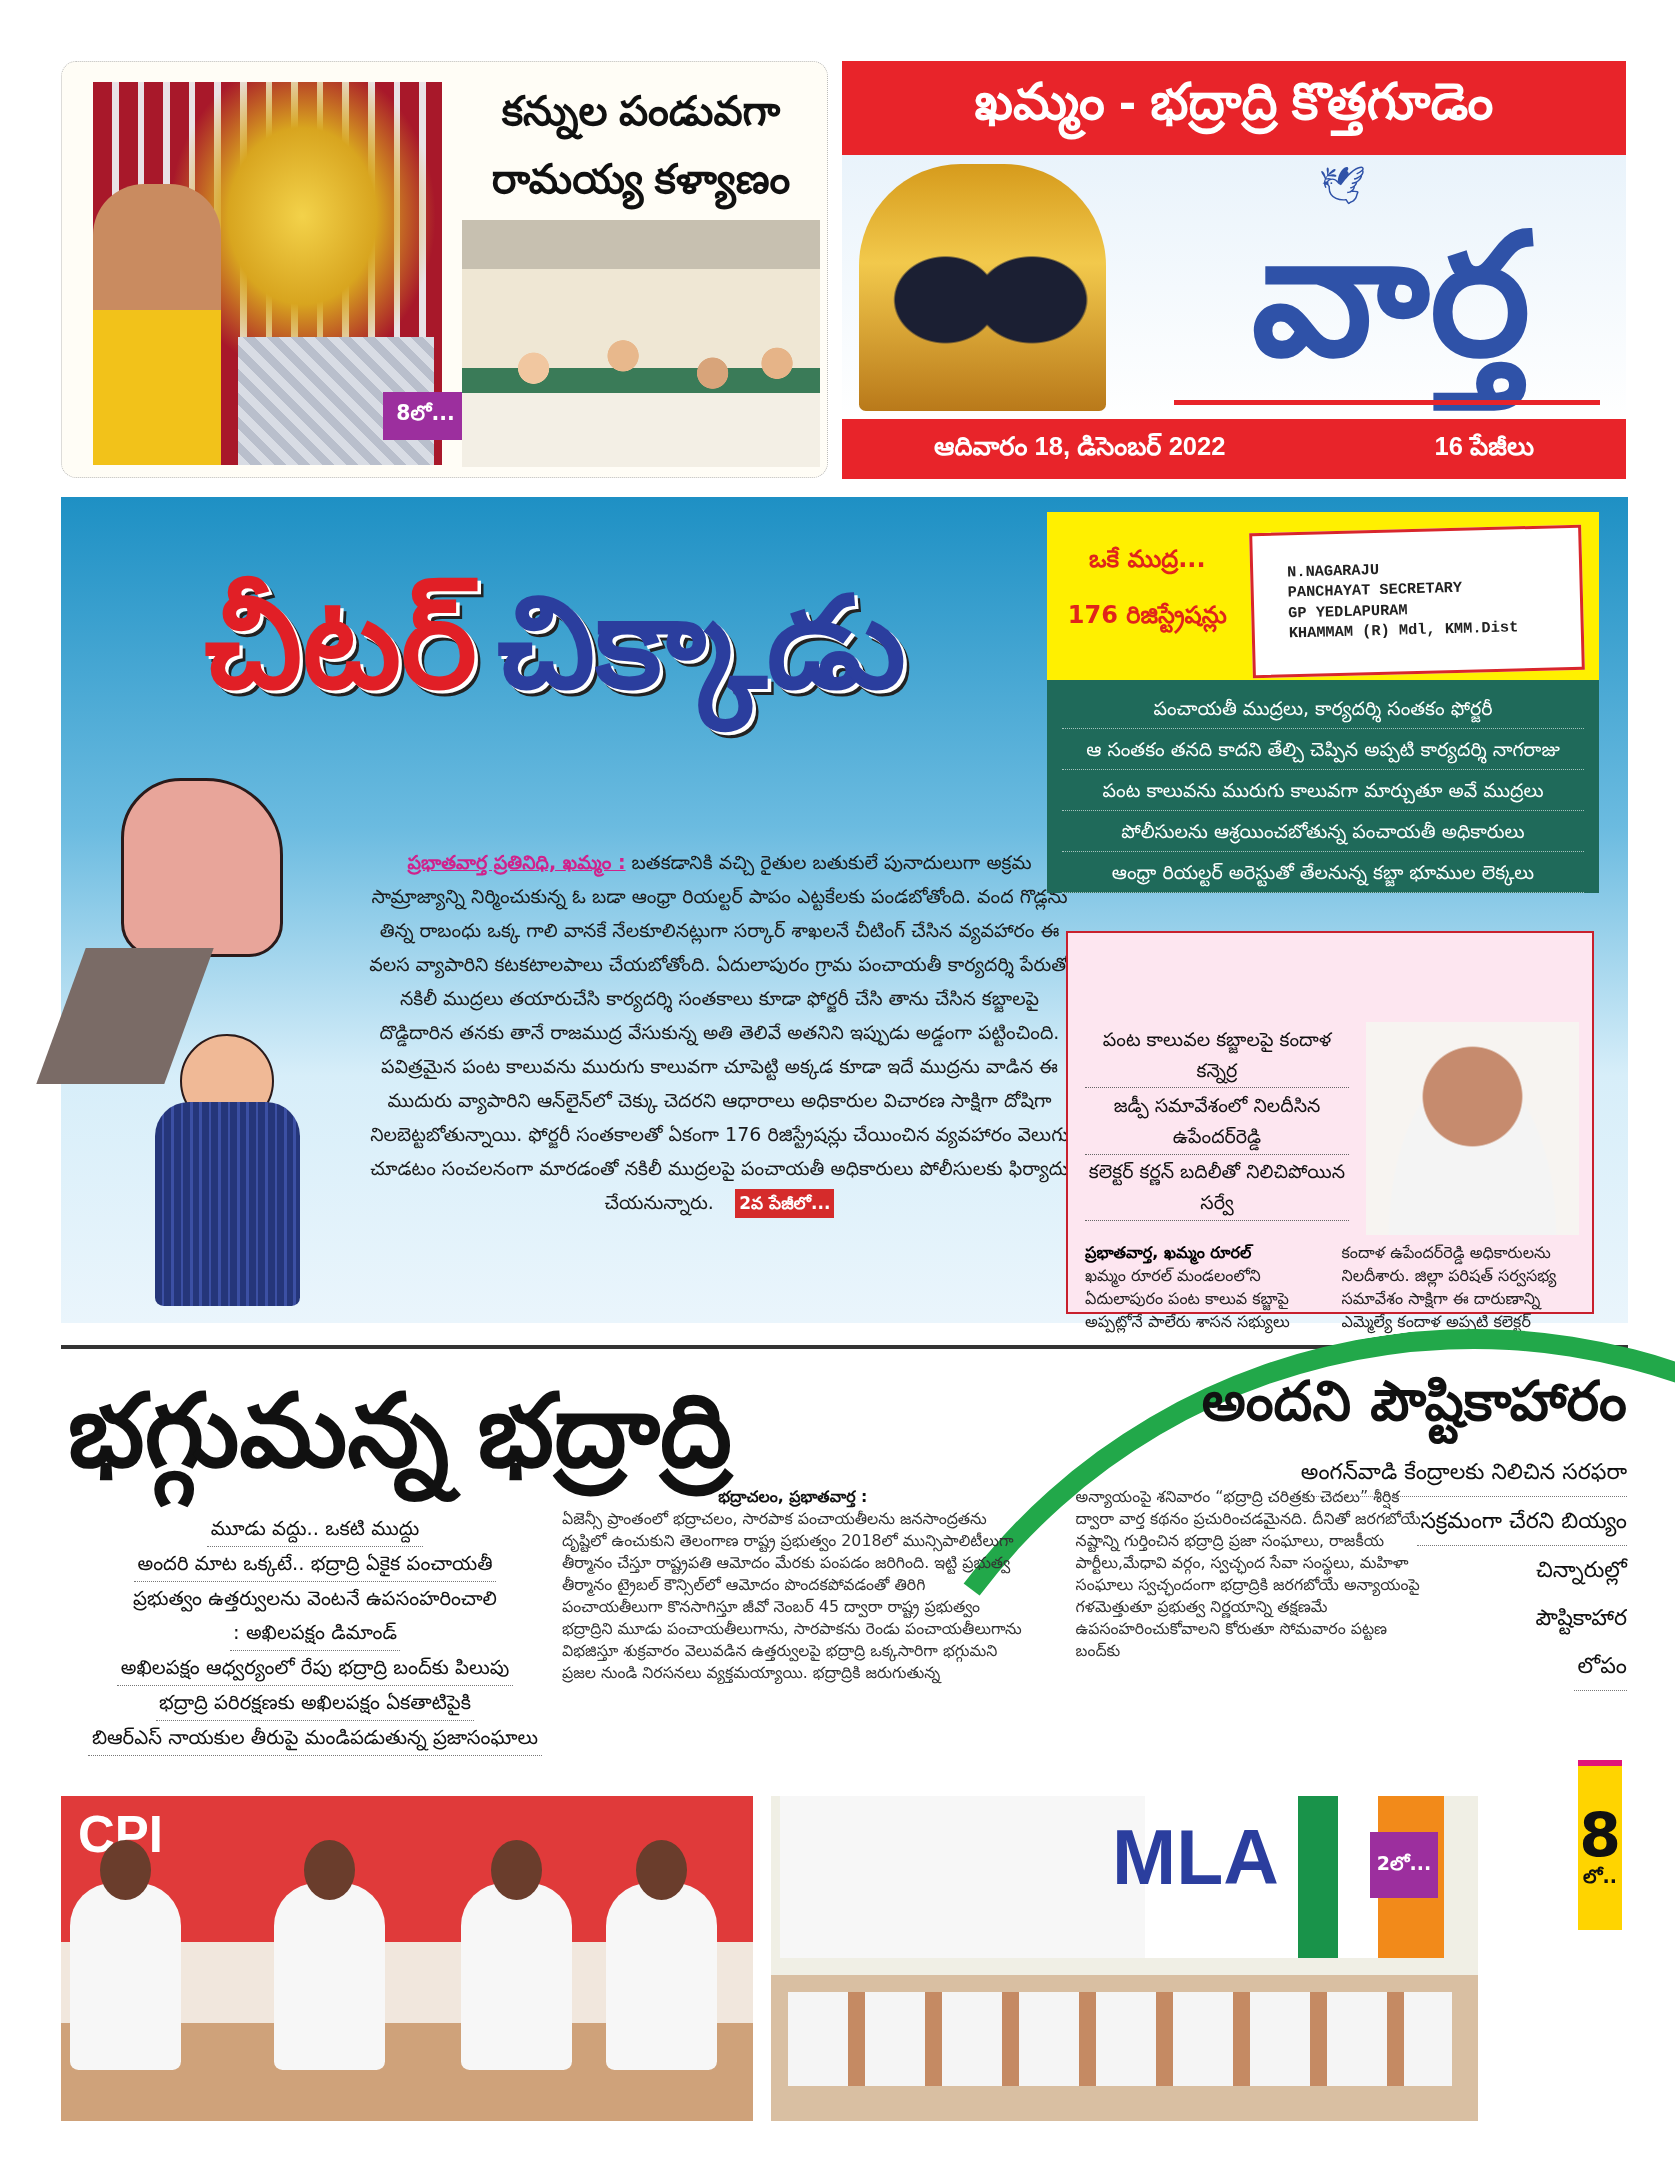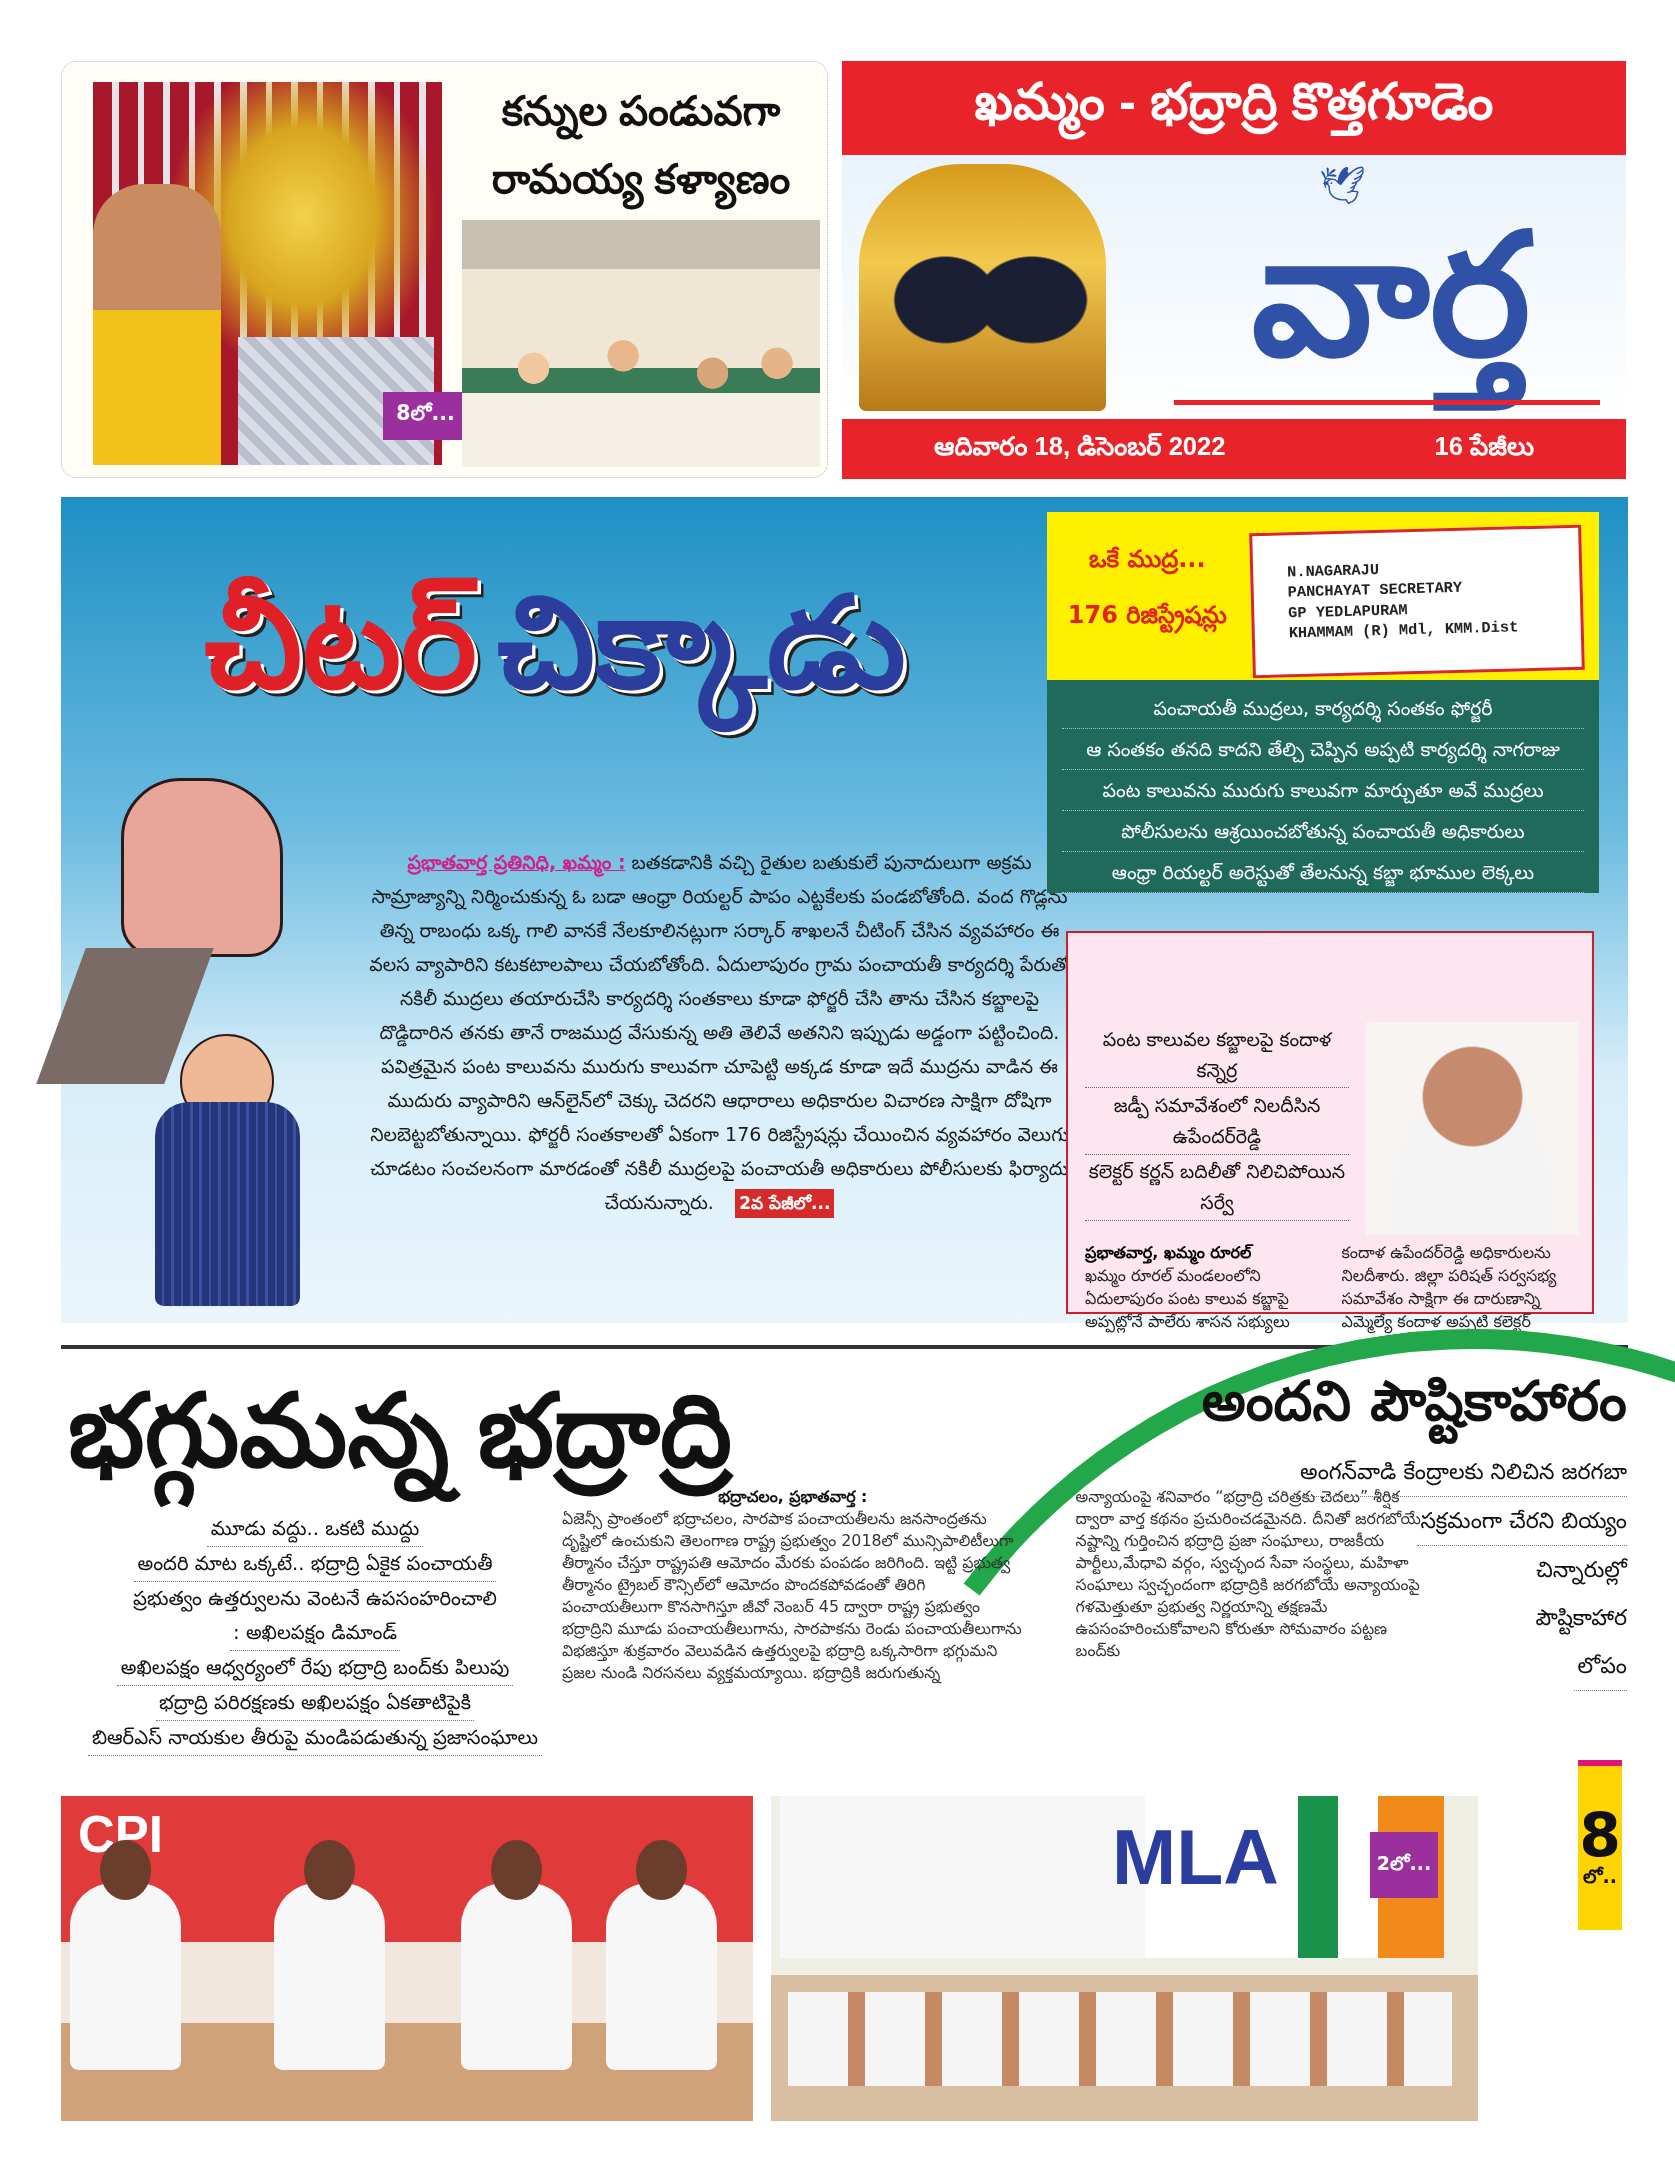--- a/index.html
+++ b/index.html
@@ -363,21 +363,21 @@
 <div class="story2-body">
   <div class="col1">
     <div class="byline">భద్రాచలం, ప్రభాతవార్త :</div>
     <div>ఏజెన్సీ ప్రాంతంలో భద్రాచలం, సారపాక పంచాయతీలను జనసాంద్రతను దృష్టిలో ఉంచుకుని తెలంగాణ రాష్ట్ర ప్రభుత్వం 2018లో మున్సిపాలిటీలుగా తీర్మానం చేస్తూ రాష్ట్రపతి ఆమోదం మేరకు పంపడం జరిగింది. ఇట్టి ప్రభుత్వ తీర్మానం ట్రైబల్ కౌన్సిల్‌లో ఆమోదం పొందకపోవడంతో తిరిగి పంచాయతీలుగా కొనసాగిస్తూ జీవో నెంబర్ 45 ద్వారా రాష్ట్ర ప్రభుత్వం భద్రాద్రిని మూడు పంచాయతీలుగాను, సారపాకను రెండు పంచాయతీలుగాను విభజిస్తూ శుక్రవారం వెలువడిన ఉత్తర్వులపై భద్రాద్రి ఒక్కసారిగా భగ్గుమని ప్రజల నుండి నిరసనలు వ్యక్తమయ్యాయి. భద్రాద్రికి జరుగుతున్న</div>
   </div>
   <div class="col2">అన్యాయంపై శనివారం “భద్రాద్రి చరిత్రకు చెదలు” శీర్షిక ద్వారా వార్త కథనం ప్రచురించడమైనది. దీనితో జరగబోయే నష్టాన్ని గుర్తించిన భద్రాద్రి ప్రజా సంఘాలు, రాజకీయ పార్టీలు,మేధావి వర్గం, స్వచ్ఛంద సేవా సంస్థలు, మహిళా సంఘాలు స్వచ్ఛందంగా భద్రాద్రికి జరగబోయే అన్యాయంపై గళమెత్తుతూ ప్రభుత్వ నిర్ణయాన్ని తక్షణమే ఉపసంహరించుకోవాలని కోరుతూ సోమవారం పట్టణ బంద్‌కు</div>
 </div>
 
 <div class="story3-headline">అందని పౌష్టికాహారం</div>
 <div class="story3-decks">
-  <div><span class="d">అంగన్‌వాడి కేంద్రాలకు నిలిచిన జరగబా</span></div>
+  <div><span class="d">అంగన్‌వాడి కేంద్రాలకు నిలిచిన సరఫరా</span></div>
   <div><span class="d">సక్రమంగా చేరని బియ్యం</span></div>
   <div><span>చిన్నారుల్లో</span></div>
   <div><span>పౌష్టికాహార</span></div>
   <div><span class="d">లోపం</span></div>
 </div>
 
 <div class="page-jump">
   <span class="num">8</span>
   <span class="lo">లో..</span>
 </div>

